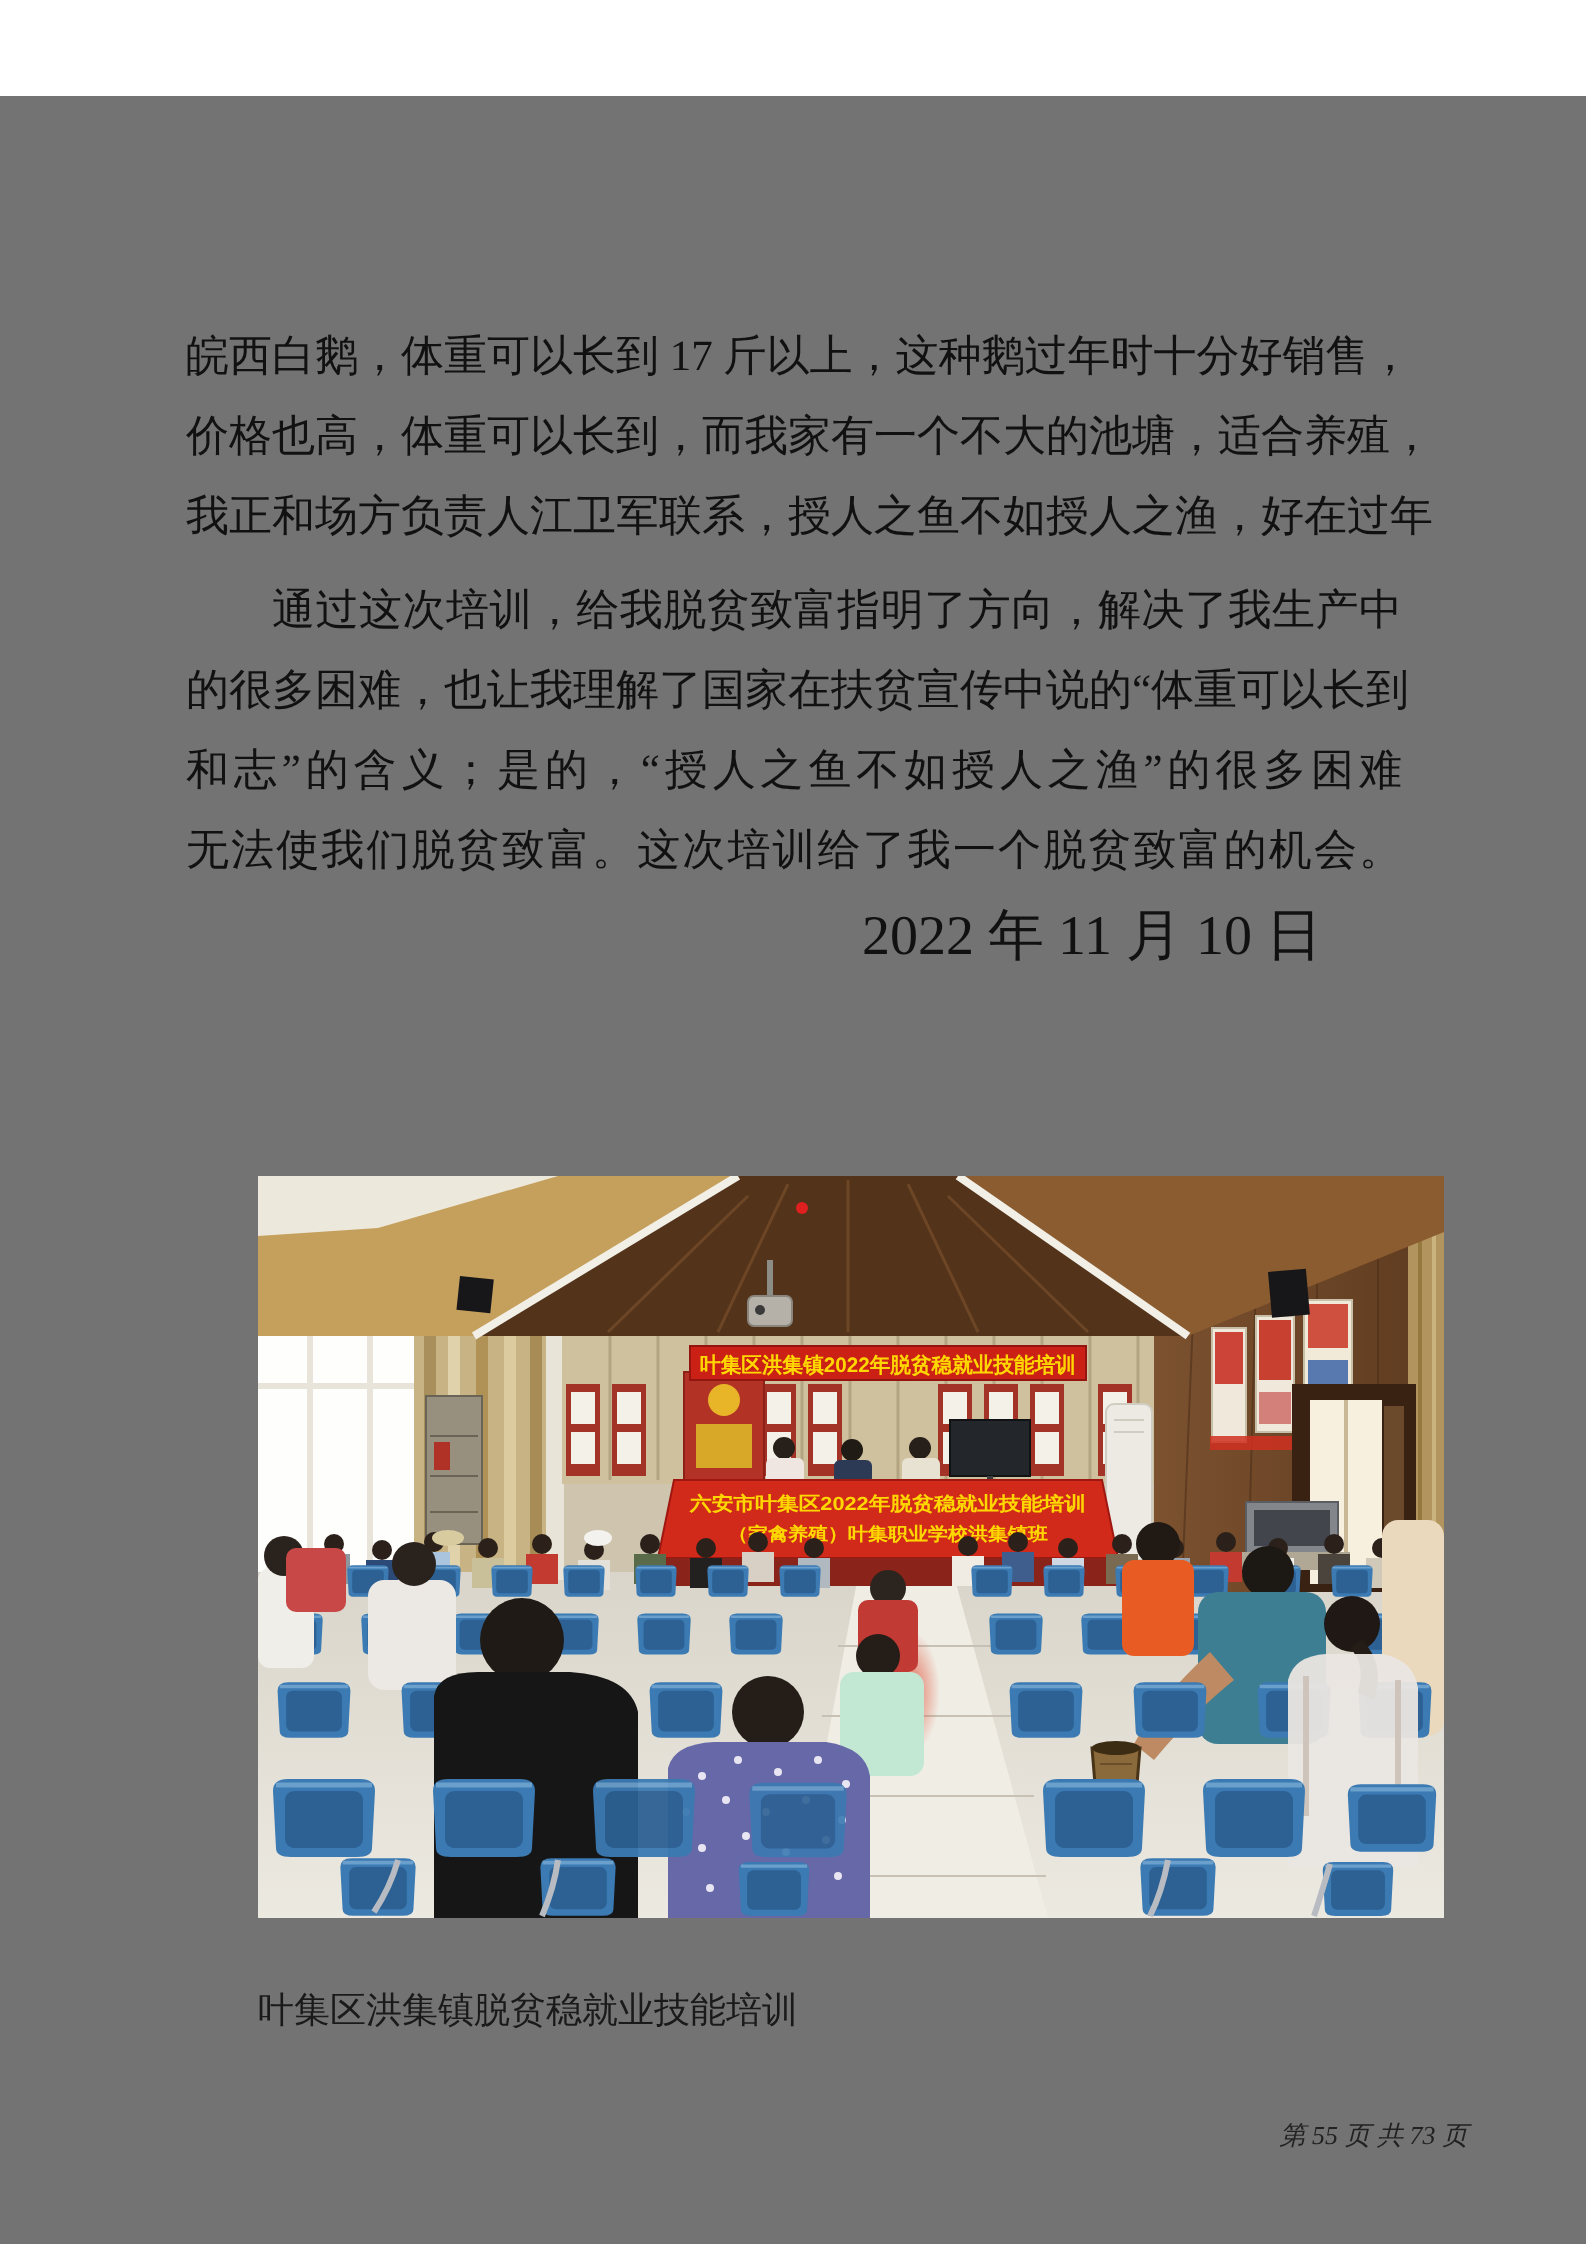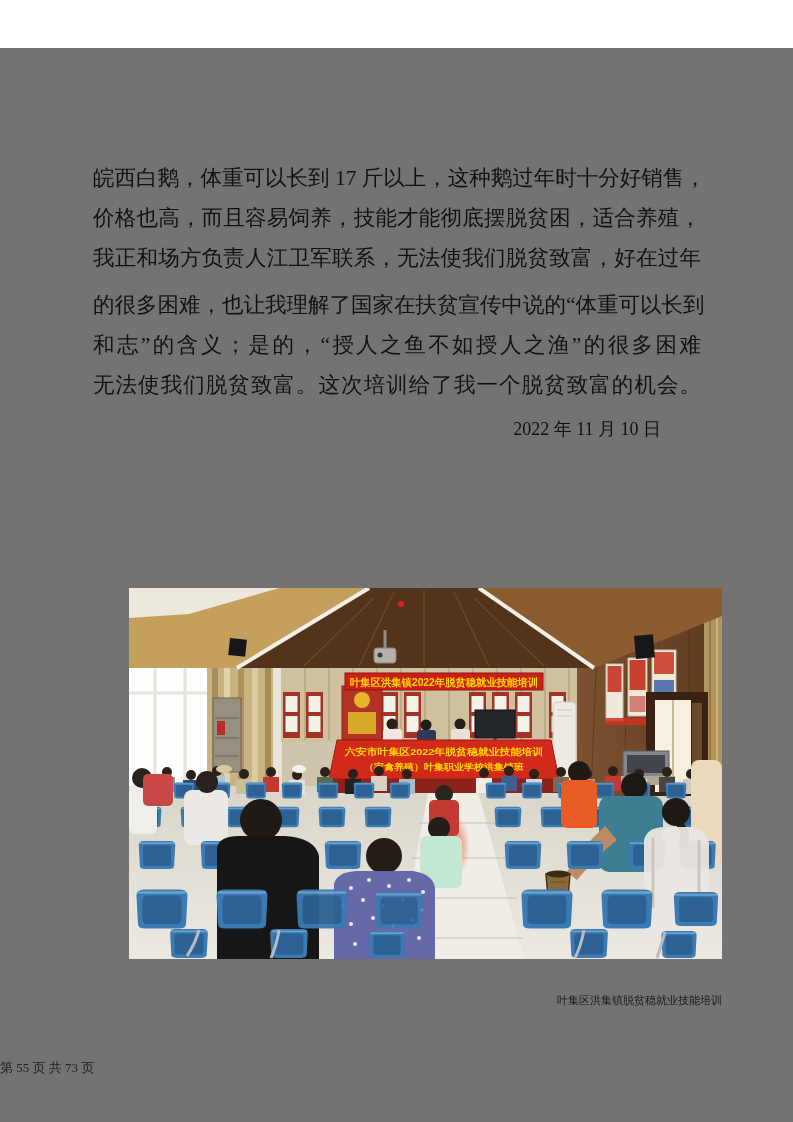--- a/index.html
+++ b/index.html
@@ -3,39 +3,40 @@
 <meta charset="utf-8">
 <style>
   html,body{margin:0;padding:0;background:#ffffff;}
   #page{position:relative;width:793px;height:1122px;background:#737373;overflow:hidden;
         font-family:"Liberation Serif","DejaVu Serif",serif;color:#111;margin-top:48px;}
   #body-text{position:absolute;left:93px;top:110px;width:608px;font-size:21.5px;}
   .line{line-height:40px;height:40px;text-align:justify;text-align-last:justify;white-space:nowrap;}
   .line.plain{text-align:left;text-align-last:left;}
   .line.indent{text-indent:43px;}
   .para2{margin-top:7px;}
-  #date-line{margin-top:4px;line-height:40px;text-align:right;padding-right:40px;font-size:18px;}
+  #date-line{margin-top:4px;line-height:40px;text-align:right;padding-right:40px;font-size:28px;}
   #photo-wrap{position:absolute;left:129px;top:540px;width:593px;height:371px;}
   #photo-wrap svg{display:block;}
-  #caption{position:absolute;left:129px;top:945px;width:593px;text-align:right;font-size:11px;color:#1a1a1a;}
-  #footer{position:absolute;left:0;top:1011px;width:734px;text-align:left;font-size:13px;color:#222;}
+  #caption{position:absolute;left:129px;top:945px;width:593px;text-align:left;font-size:18px;color:#1a1a1a;}
+  #footer{position:absolute;left:0;top:1011px;width:734px;text-align:right;font-size:13px;color:#222;font-style:italic;}
   .bannertext{font-family:"Liberation Sans","DejaVu Sans",sans-serif;font-weight:bold;}
 </style>
 </head>
 <body>
 
 <div id="page">
 
   <div id="body-text">
     <div>
       <div class="line">皖西白鹅，体重可以长到 17 斤以上，这种鹅过年时十分好销售，</div>
-      <div class="line">价格也高，而且容易饲养，技能才能彻底摆脱贫困，适合养殖，</div>
-      <div class="line">我正和场方负责人江卫军联系，无法使我们脱贫致富，好在过年</div>
+      <div class="line">价格也高，体重可以长到，而我家有一个不大的池塘，适合养殖，</div>
+      <div class="line">我正和场方负责人江卫军联系，授人之鱼不如授人之渔，好在过年</div>
     </div>
     <div class="para2">
+      <div class="line indent">通过这次培训，给我脱贫致富指明了方向，解决了我生产中</div>
       <div class="line">的很多困难，也让我理解了国家在扶贫宣传中说的“体重可以长到</div>
       <div class="line">和志”的含义；是的，“授人之鱼不如授人之渔”的很多困难</div>
       <div class="line">无法使我们脱贫致富。这次培训给了我一个脱贫致富的机会。</div>
     </div>
     <div id="date-line">2022 年 11 月 10 日</div>
   </div>
 
   <div id="photo-wrap">
   <svg width="593" height="371" viewBox="0 0 593 371">
     <defs>

